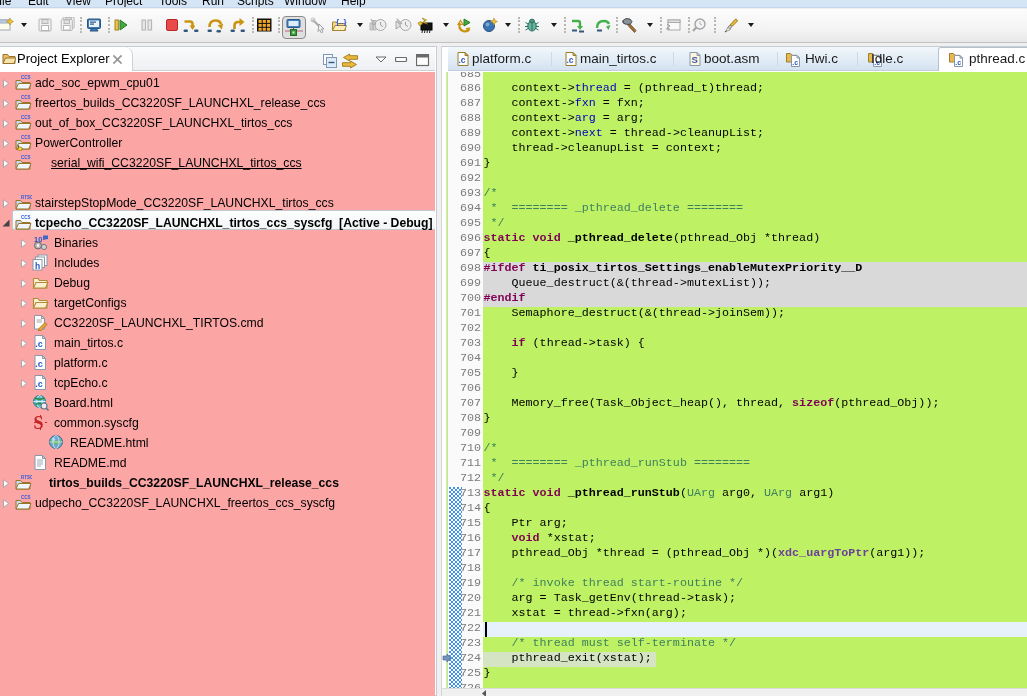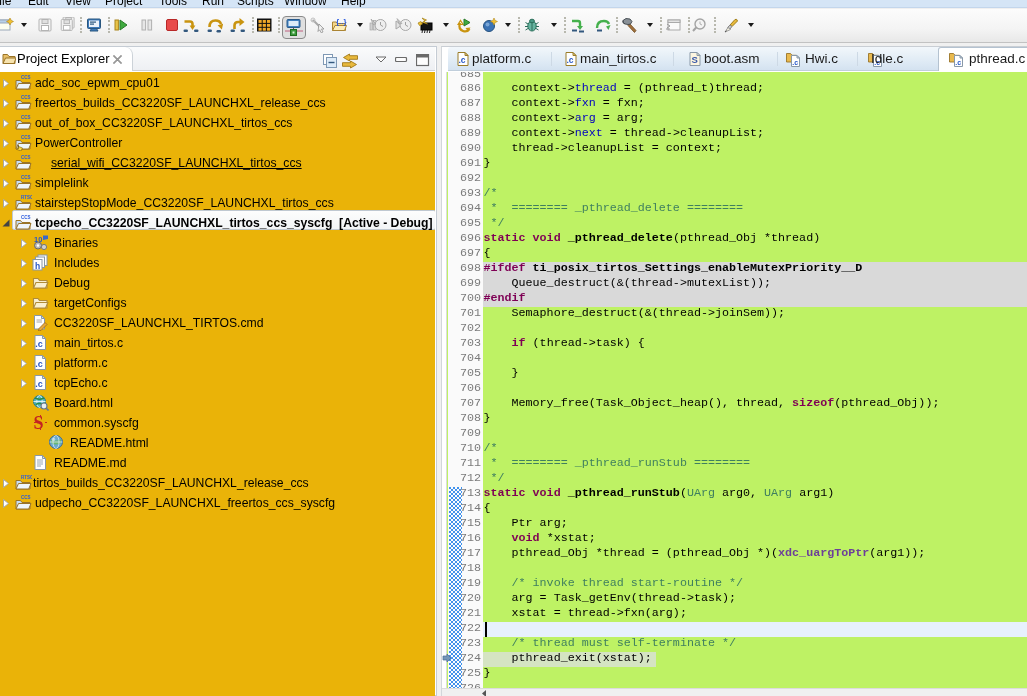--- a/index.html
+++ b/index.html
@@ -15,21 +15,21 @@
   border-top:4px solid #1a1a1a; margin-top:6px; }
 .sep { height:16px; border-left:2px dotted #b8b8ae; }
 
 #lpanel { position:absolute; left:0; top:46px; width:437px; height:650px;
   background:#fff; border:1px solid #c5ccd4; border-left:none; }
 #lphead { position:absolute; left:0; top:0; width:435px; height:24px;
   background:linear-gradient(#fafbfc,#eef0f3); border-bottom:1px solid #d0d0d0; }
 #lptab { position:absolute; left:0; top:0; width:133px; height:24px; background:#fff;
   border-right:1px solid #ccd2d8; border-radius:0 8px 0 0; }
 #lptab .t { position:absolute; left:17px; top:4px; font-size:13px; color:#000; }
-#tree { position:absolute; left:0; top:25px; width:435px; height:624px; background:#eab308; overflow:hidden;}
+#tree { position:absolute; left:0; top:25px; width:435px; height:624px; background:#fca5a5; overflow:hidden;}
 .row { position:absolute; height:20px; font-size:12.2px; color:#000; }
 .row .lbl { position:absolute; top:3px; white-space:pre; }
 .tri { position:absolute; top:6px; }
 .ticon { position:absolute; top:1px; }
 #selrow { position:absolute; left:12px; top:138px; width:424px; height:20px;
   background:linear-gradient(#fdfdfd,#f2f4f6); border:1px solid #bfc8d1; border-radius:2px; }
 
 #epanel { position:absolute; left:441px; top:46px; width:586px; height:650px;
   background:#fff; border-top:1px solid #c9ced4; border-left:1px solid #d2d6da; }
 #etabs { position:absolute; left:6px; top:0; width:580px; height:24px; border-radius:3px 0 0 0;
@@ -349,31 +349,20 @@
         <svg class="tri" style="left:2px" width="8" height="9" viewBox="0 0 8 9">
           <path d="M1.5 0.5 L6.5 4.5 L1.5 8.5 Z" fill="#fff" stroke="#a8a8a8"></path>
         </svg>
         <svg class="ticon" style="left:15px" width="17" height="17" viewBox="0 0 17 17">
           <text x="6" y="5" font-size="4.5" font-weight="bold" fill="#2a5adf" font-family="Liberation Sans">CCS</text>
           <path d="M1 15 V6.5 h4.5 l1.5 2 h8 v6.5 z" fill="#c8ddf2" stroke="#9a7428"></path>
           <path d="M1 15 L3.5 9.5 h12.5 l-2.3 5.5 z" fill="#eef5fc" stroke="#9a7428"></path>
         </svg>
         <span class="lbl" style="left:51px;text-decoration:underline;">serial_wifi_CC3220SF_LAUNCHXL_tirtos_ccs</span>
       </div>
-<div class="row" style="left:0;top:101.0px;width:435px">
-        <svg class="tri" style="left:2px" width="8" height="9" viewBox="0 0 8 9">
-          <path d="M1.5 0.5 L6.5 4.5 L1.5 8.5 Z" fill="#fff" stroke="#a8a8a8"></path>
-        </svg>
-        <svg class="ticon" style="left:15px" width="17" height="17" viewBox="0 0 17 17">
-          <text x="6" y="5" font-size="4.5" font-weight="bold" fill="#2a5adf" font-family="Liberation Sans">CCS</text>
-          <path d="M1 15 V6.5 h4.5 l1.5 2 h8 v6.5 z" fill="#c8ddf2" stroke="#9a7428"></path>
-          <path d="M1 15 L3.5 9.5 h12.5 l-2.3 5.5 z" fill="#eef5fc" stroke="#9a7428"></path>
-        </svg>
-        <span class="lbl" style="left:35px;">simplelink</span>
-      </div>
 <div class="row" style="left:0;top:121.0px;width:435px">
         <svg class="tri" style="left:2px" width="8" height="9" viewBox="0 0 8 9">
           <path d="M1.5 0.5 L6.5 4.5 L1.5 8.5 Z" fill="#fff" stroke="#a8a8a8"></path>
         </svg>
         <svg class="ticon" style="left:15px" width="17" height="17" viewBox="0 0 17 17">
           <text x="6" y="5" font-size="4.5" font-weight="bold" fill="#2a5adf" font-family="Liberation Sans">RTSC</text>
           <path d="M1 15 V6.5 h4.5 l1.5 2 h8 v6.5 z" fill="#c8ddf2" stroke="#9a7428"></path>
           <path d="M1 15 L3.5 9.5 h12.5 l-2.3 5.5 z" fill="#eef5fc" stroke="#9a7428"></path>
         </svg>
         <span class="lbl" style="left:35px;">stairstepStopMode_CC3220SF_LAUNCHXL_tirtos_ccs</span>
@@ -531,21 +520,21 @@
       </div>
 <div class="row" style="left:0;top:401.0px;width:435px">
         <svg class="tri" style="left:2px" width="8" height="9" viewBox="0 0 8 9">
           <path d="M1.5 0.5 L6.5 4.5 L1.5 8.5 Z" fill="#fff" stroke="#a8a8a8"></path>
         </svg>
         <svg class="ticon" style="left:15px" width="17" height="17" viewBox="0 0 17 17">
           <text x="6" y="5" font-size="4.5" font-weight="bold" fill="#2a5adf" font-family="Liberation Sans">RTSC</text>
           <path d="M1 15 V6.5 h4.5 l1.5 2 h8 v6.5 z" fill="#c8ddf2" stroke="#9a7428"></path>
           <path d="M1 15 L3.5 9.5 h12.5 l-2.3 5.5 z" fill="#eef5fc" stroke="#9a7428"></path>
         </svg>
-        <span class="lbl" style="left:33px;">tirtos_builds_CC3220SF_LAUNCHXL_release_ccs</span>
+        <span class="lbl" style="left:49px;font-weight:bold;">tirtos_builds_CC3220SF_LAUNCHXL_release_ccs</span>
       </div>
 <div class="row" style="left:0;top:421.0px;width:435px">
         <svg class="tri" style="left:2px" width="8" height="9" viewBox="0 0 8 9">
           <path d="M1.5 0.5 L6.5 4.5 L1.5 8.5 Z" fill="#fff" stroke="#a8a8a8"></path>
         </svg>
         <svg class="ticon" style="left:15px" width="17" height="17" viewBox="0 0 17 17">
           <text x="6" y="5" font-size="4.5" font-weight="bold" fill="#2a5adf" font-family="Liberation Sans">CCS</text>
           <path d="M1 15 V6.5 h4.5 l1.5 2 h8 v6.5 z" fill="#c8ddf2" stroke="#9a7428"></path>
           <path d="M1 15 L3.5 9.5 h12.5 l-2.3 5.5 z" fill="#eef5fc" stroke="#9a7428"></path>
         </svg>

